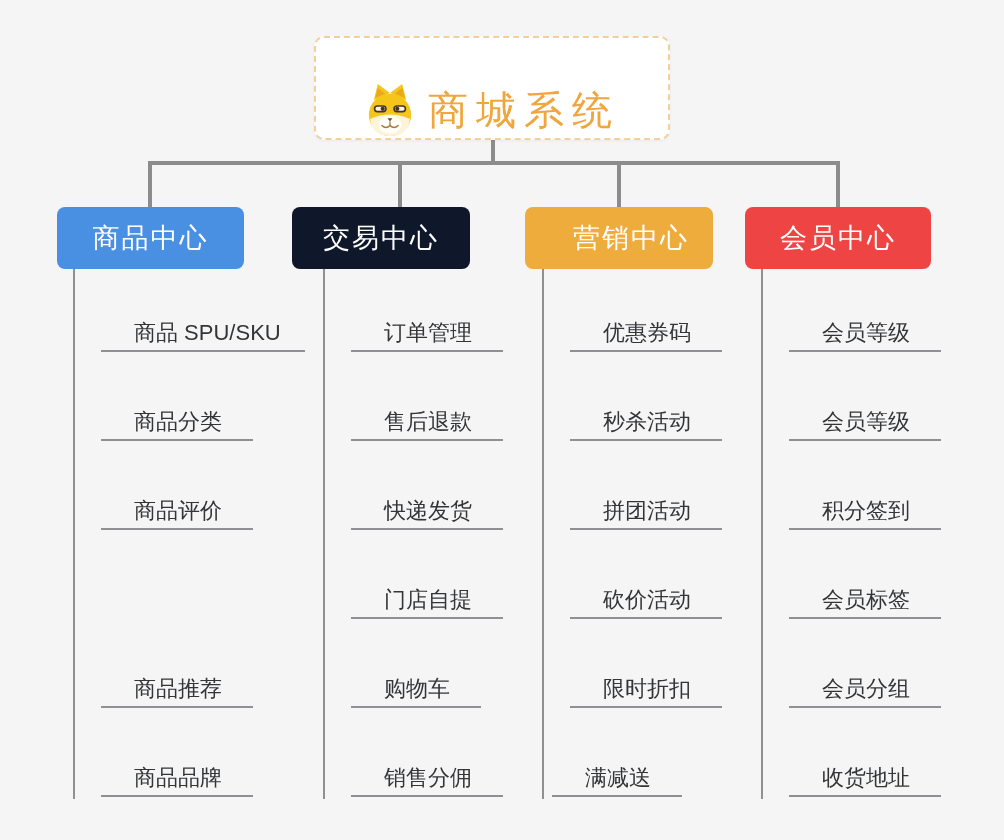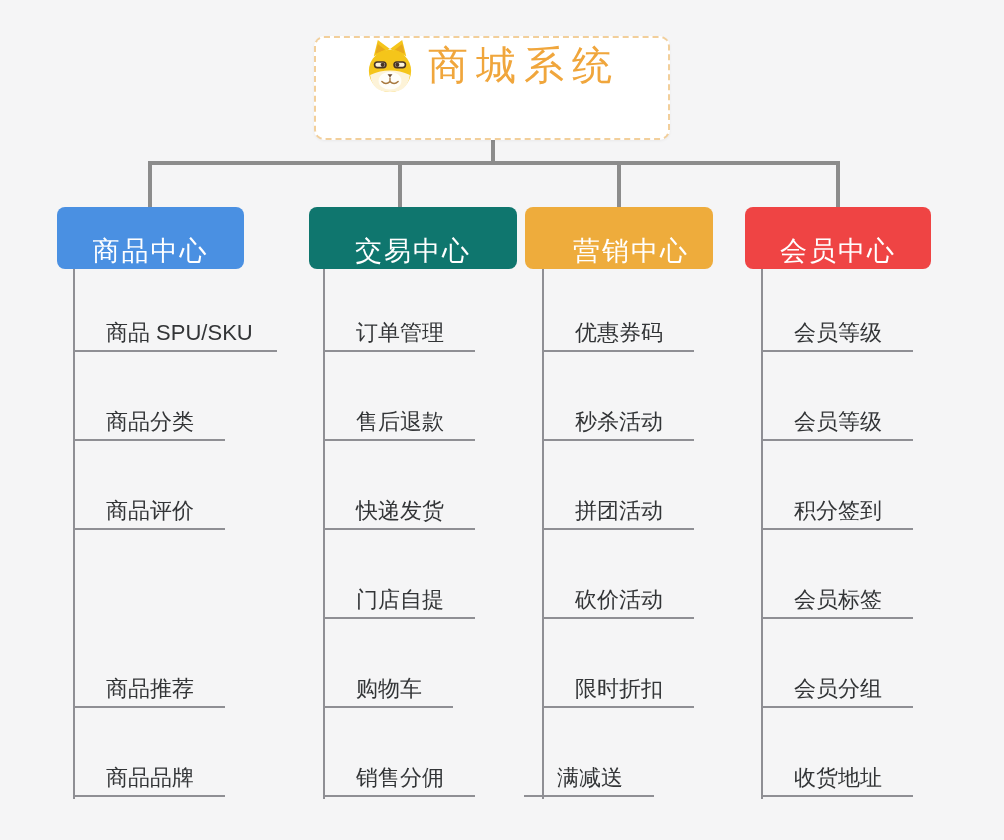--- a/index.html
+++ b/index.html
@@ -16,21 +16,21 @@
 
   
   .root-node {
     position: absolute;
     left: 314px; top: 36px;
     width: 356px; height: 104px;
     background: #ffffff;
     border: 2px dashed #f2cf9b;
     border-radius: 10px;
     display: flex;
-    align-items: flex-start;
+    align-items: flex-end;
     justify-content: center;
     gap: 12px;
     box-shadow: 0 1px 3px rgba(0,0,0,0.05);
   }
   .root-title {
     font-size: 40px;
     letter-spacing: 8px;
     color: #f0a63c;
     font-weight: 500;
     white-space: nowrap;
@@ -43,39 +43,40 @@
   .h-bar   { left: 148px; top: 161px; width: 692px; height: 4px; }
   .drop    { top: 161px; width: 4px; height: 46px; }
   .spine   { position: absolute; top: 269px; width: 2px; height: 530px; background: #8f8f94; }
 
   
   .branch {
     position: absolute;
     top: 207px; height: 62px;
     border-radius: 8px;
     display: flex;
-    align-items: flex-end;
+    align-items: center;
     justify-content: center;
   }
   .branch-label {
     color: #ffffff;
     font-size: 27px;
     letter-spacing: 2px;
     white-space: nowrap;
   }
 
   
   .leaf {
     position: absolute;
     height: 37px;
     border-bottom: 2px solid #8f8f94;
     display: flex;
     align-items: flex-end;
     padding: 0 0 6px 33px;
     cursor: default;
+    margin-left: 28px;
   }
   .leaf-label {
     font-size: 22px;
     color: #333537;
     white-space: nowrap;
     line-height: 1;
   }
 </style>
 </head>
 <body>
@@ -114,21 +115,21 @@
         <path d="M32 48 L32 53" stroke="#a8793f" stroke-width="1.6" fill="none"></path>
         <path d="M22 53 Q27 58 32 53 Q37 58 42 53" stroke="#a8793f" stroke-width="1.8" fill="none" stroke-linecap="round"></path>
       </svg>
     </span>
     <span class="root-title">商城系统</span>
   </div>
 
   <div class="branch" style="left: 57px; width: 187px; background-color: rgb(74, 144, 226);">
     <span class="branch-label">商品中心</span>
   </div>
-  <div class="branch" style="left: 309px; width: 208px; background-color: #0f766e;">
+  <div class="branch" style="left: 292px; width: 178px; background-color: #0f172a;">
     <span class="branch-label">交易中心</span>
   </div>
   <div class="branch" style="left: 525px; width: 188px; background-color: rgb(238, 172, 60); padding-left: 24px;">
     <span class="branch-label">营销中心</span>
   </div>
   <div class="branch" style="left: 745px; width: 186px; background-color: #ef4444;">
     <span class="branch-label">会员中心</span>
   </div>
 
   <div class="spine" style="left:73px"></div>

